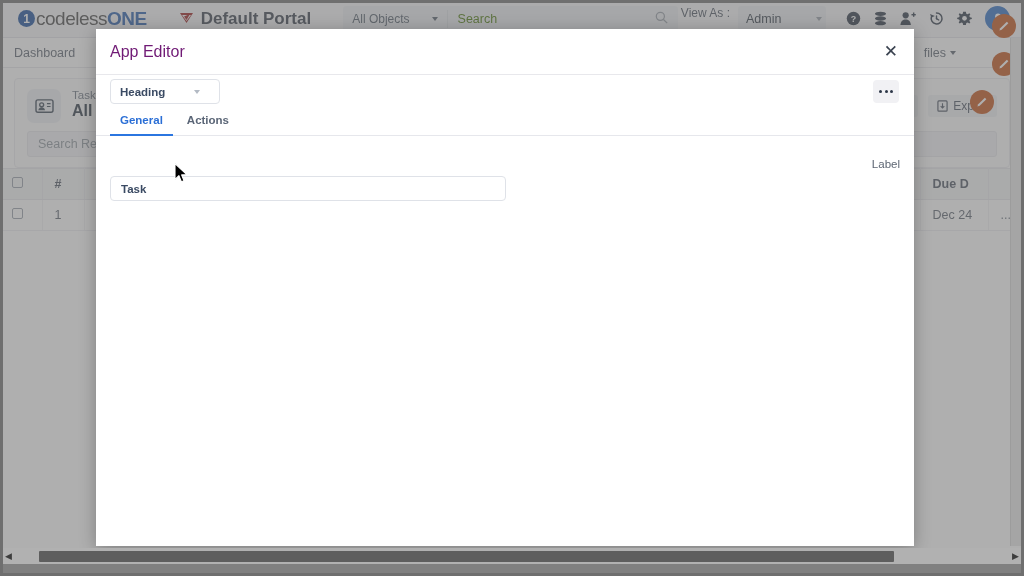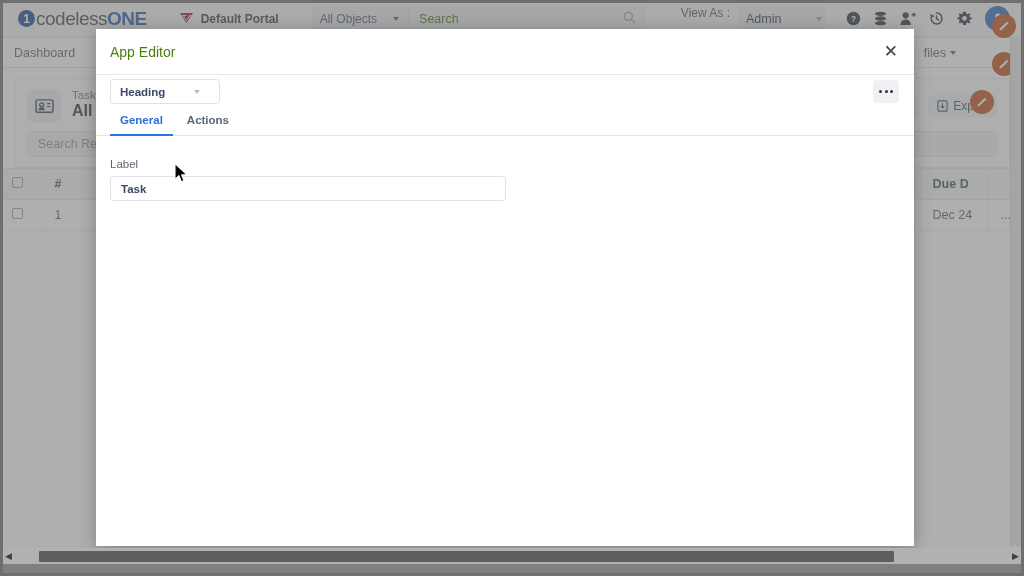--- a/index.html
+++ b/index.html
@@ -32,31 +32,31 @@
     font-size: 12px; font-weight: bold;
     display: flex; align-items: center; justify-content: center;
     margin-right: 1px;
   }
   .logo-text { font-size: 19px; letter-spacing: -.5px; }
   .logo-text .a { color: #4a4a4a; margin-top: 18px; }
   .logo-text .b { color: #2a5fae; font-weight: bold; }
 
   .portal { display: flex; align-items: center; margin-left: 32px; gap: 7px; }
   .portal-ico { color: #9c1f1f; font-size: 14px; line-height: 1; }
-  .portal-name { font-size: 12px; color: #3c4450; font-weight: 600; }
+  .portal-name { font-size: 17px; color: #3c4450; font-weight: 600; }
 
   .searchwrap {
     margin-left: 32px; height: 26px; flex: 0 0 335px;
     background: #eceef1; border-radius: 3px;
     display: flex; align-items: center;
   }
   .objsel {
     font-size: 12px; color: #55606e; padding: 0 9px;
     border-right: 1px solid #dcdfe4; height: 18px;
-    display: flex; align-items: center; gap: 16px;
+    display: flex; align-items: center; gap: 22px;
   }
   .caret { border-left: 3.5px solid transparent; border-right: 3.5px solid transparent;
            border-top: 4.5px solid currentColor; display: inline-block; }
   .searchinput { flex: 1; font-size: 12.5px; color: #4d7c0f; padding-left: 10px; }
   .search-ico { margin-right: 10px; color: #9aa1aa; }
 
   .viewas { margin-left: auto; display: flex; align-items: flex-start; }
   .viewas-lbl { font-size: 12px; color: #4d5663; margin-right: 8px; }
   .adminsel {
     width: 88px; height: 25px; background: #eceef1; border-radius: 3px;
@@ -127,21 +127,21 @@
     position: absolute; left: 96px; top: 29px;
     width: 818px; height: 517px;
     background: #ffffff;
     box-shadow: 0 3px 16px rgba(0,0,0,.28);
     display: flex; flex-direction: column;
   }
   .m-head {
     height: 46px; display: flex; align-items: center;
     padding: 0 16px 0 14px; border-bottom: 1px solid #e8e8ec;
   }
-  .m-title { font-size: 14px; color: #4d7c0f; text-align: right; }
+  .m-title { font-size: 16px; color: #701a75; text-align: right; }
   .m-close { margin-left: auto; font-size: 17px; color: #3b4350; line-height: 1; }
 
   .m-sub {
     height: 35px; display: flex; align-items: center;
     padding: 0 15px 0 14px;
   }
   .crumb { font-size: 11.5px; font-weight: bold; color: #4a5568; letter-spacing: .4px; }
   .updbtn {
     margin-left: auto;
     border: 1px solid #b9d3f5; border-radius: 4px; background: #fff;
@@ -168,21 +168,21 @@
     display: flex; align-items: flex-end; gap: 4px;
     padding: 10px 0 0 14px; border-bottom: 1px solid #e6e7ec;
   }
   .tab {
     font-size: 11.5px; font-weight: bold; padding: 0 10px 8px 10px;
     color: #5b6677; border-bottom: 2px solid transparent; margin-bottom: -1px; text-align: right;
   }
   .tab.active { color: #2b6fd6; border-bottom-color: #2b76e0; }
 
   .m-body { padding: 22px 14px 0 14px; flex: 1; }
-  .flbl { font-size: 11.5px; color: #5d6673; margin-bottom: 6px; }
+  .flbl { font-size: 11.5px; color: #5d6673; margin-bottom: 6px; text-align: right; }
   .finput {
     width: 396px; height: 25px; border: 1px solid #dfe2e8; border-radius: 4px;
     background: #fff; font-size: 11.5px; font-weight: bold; color: #3a4a63;
     display: flex; align-items: center; padding-left: 10px;
   }
 
   
   .vscroll {
     position: absolute; top: 38px; right: 0; width: 14px; bottom: 30px;
     background: #e9e9e9; border-left: 1px solid #d6d6d6;

